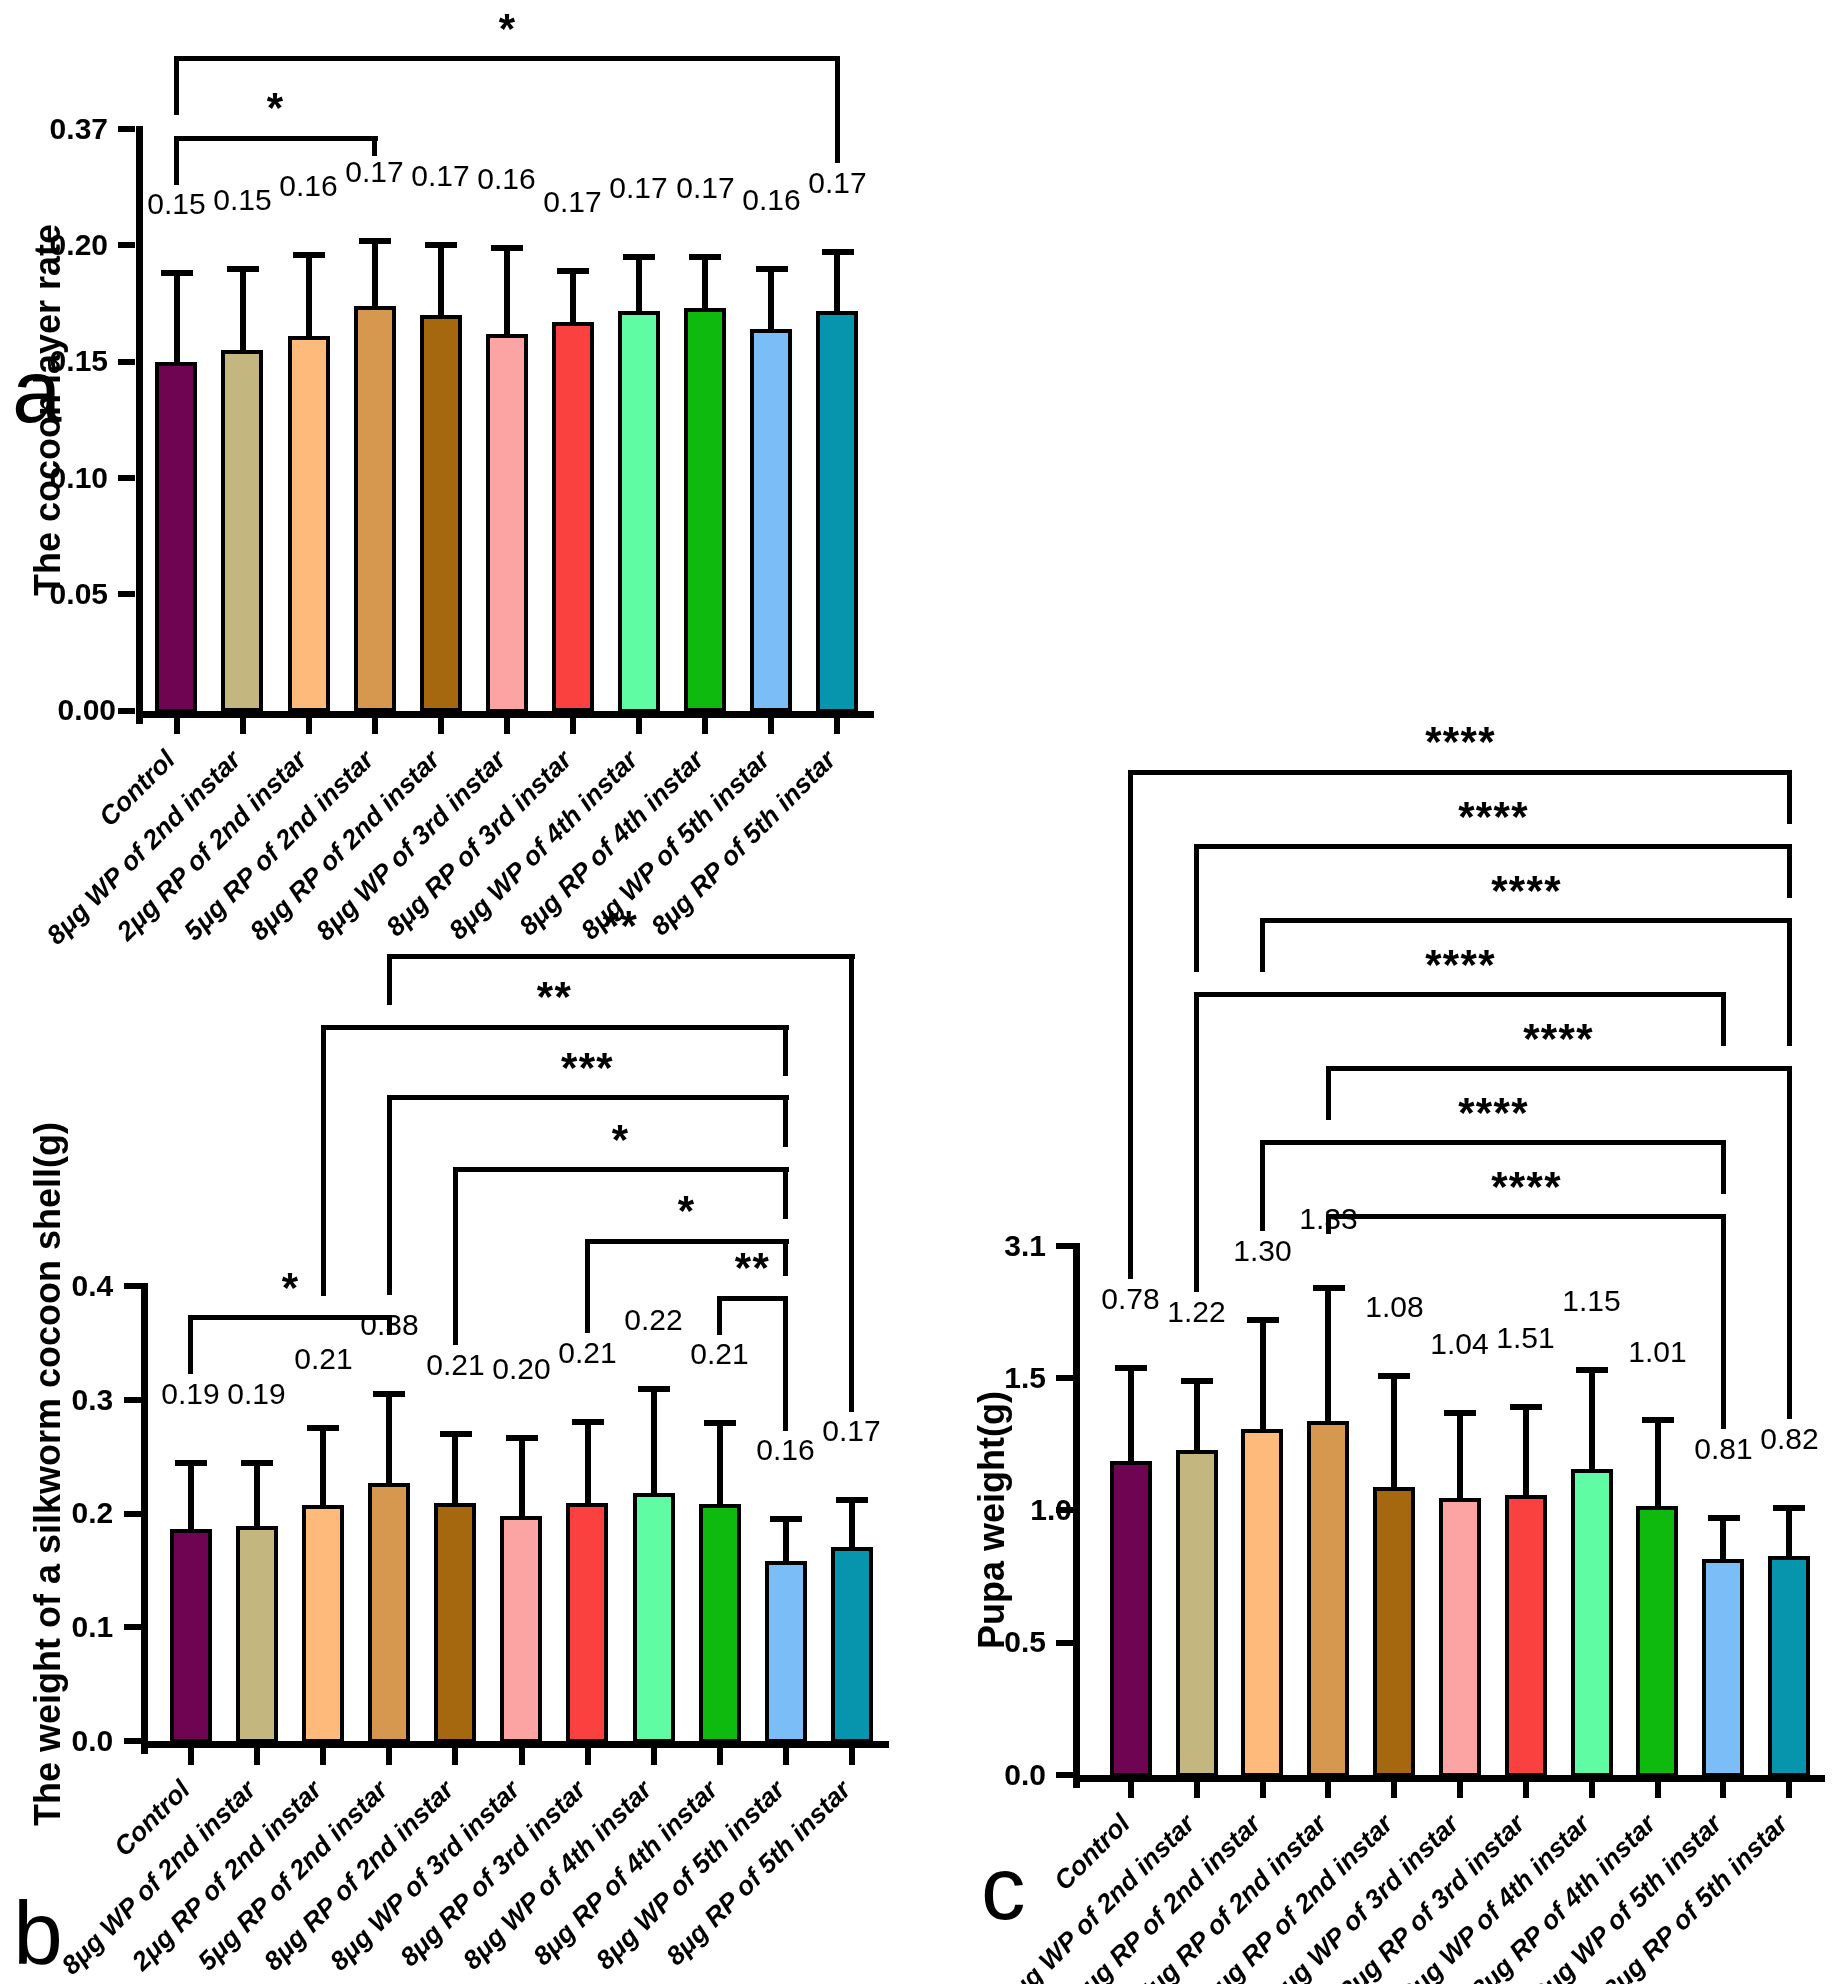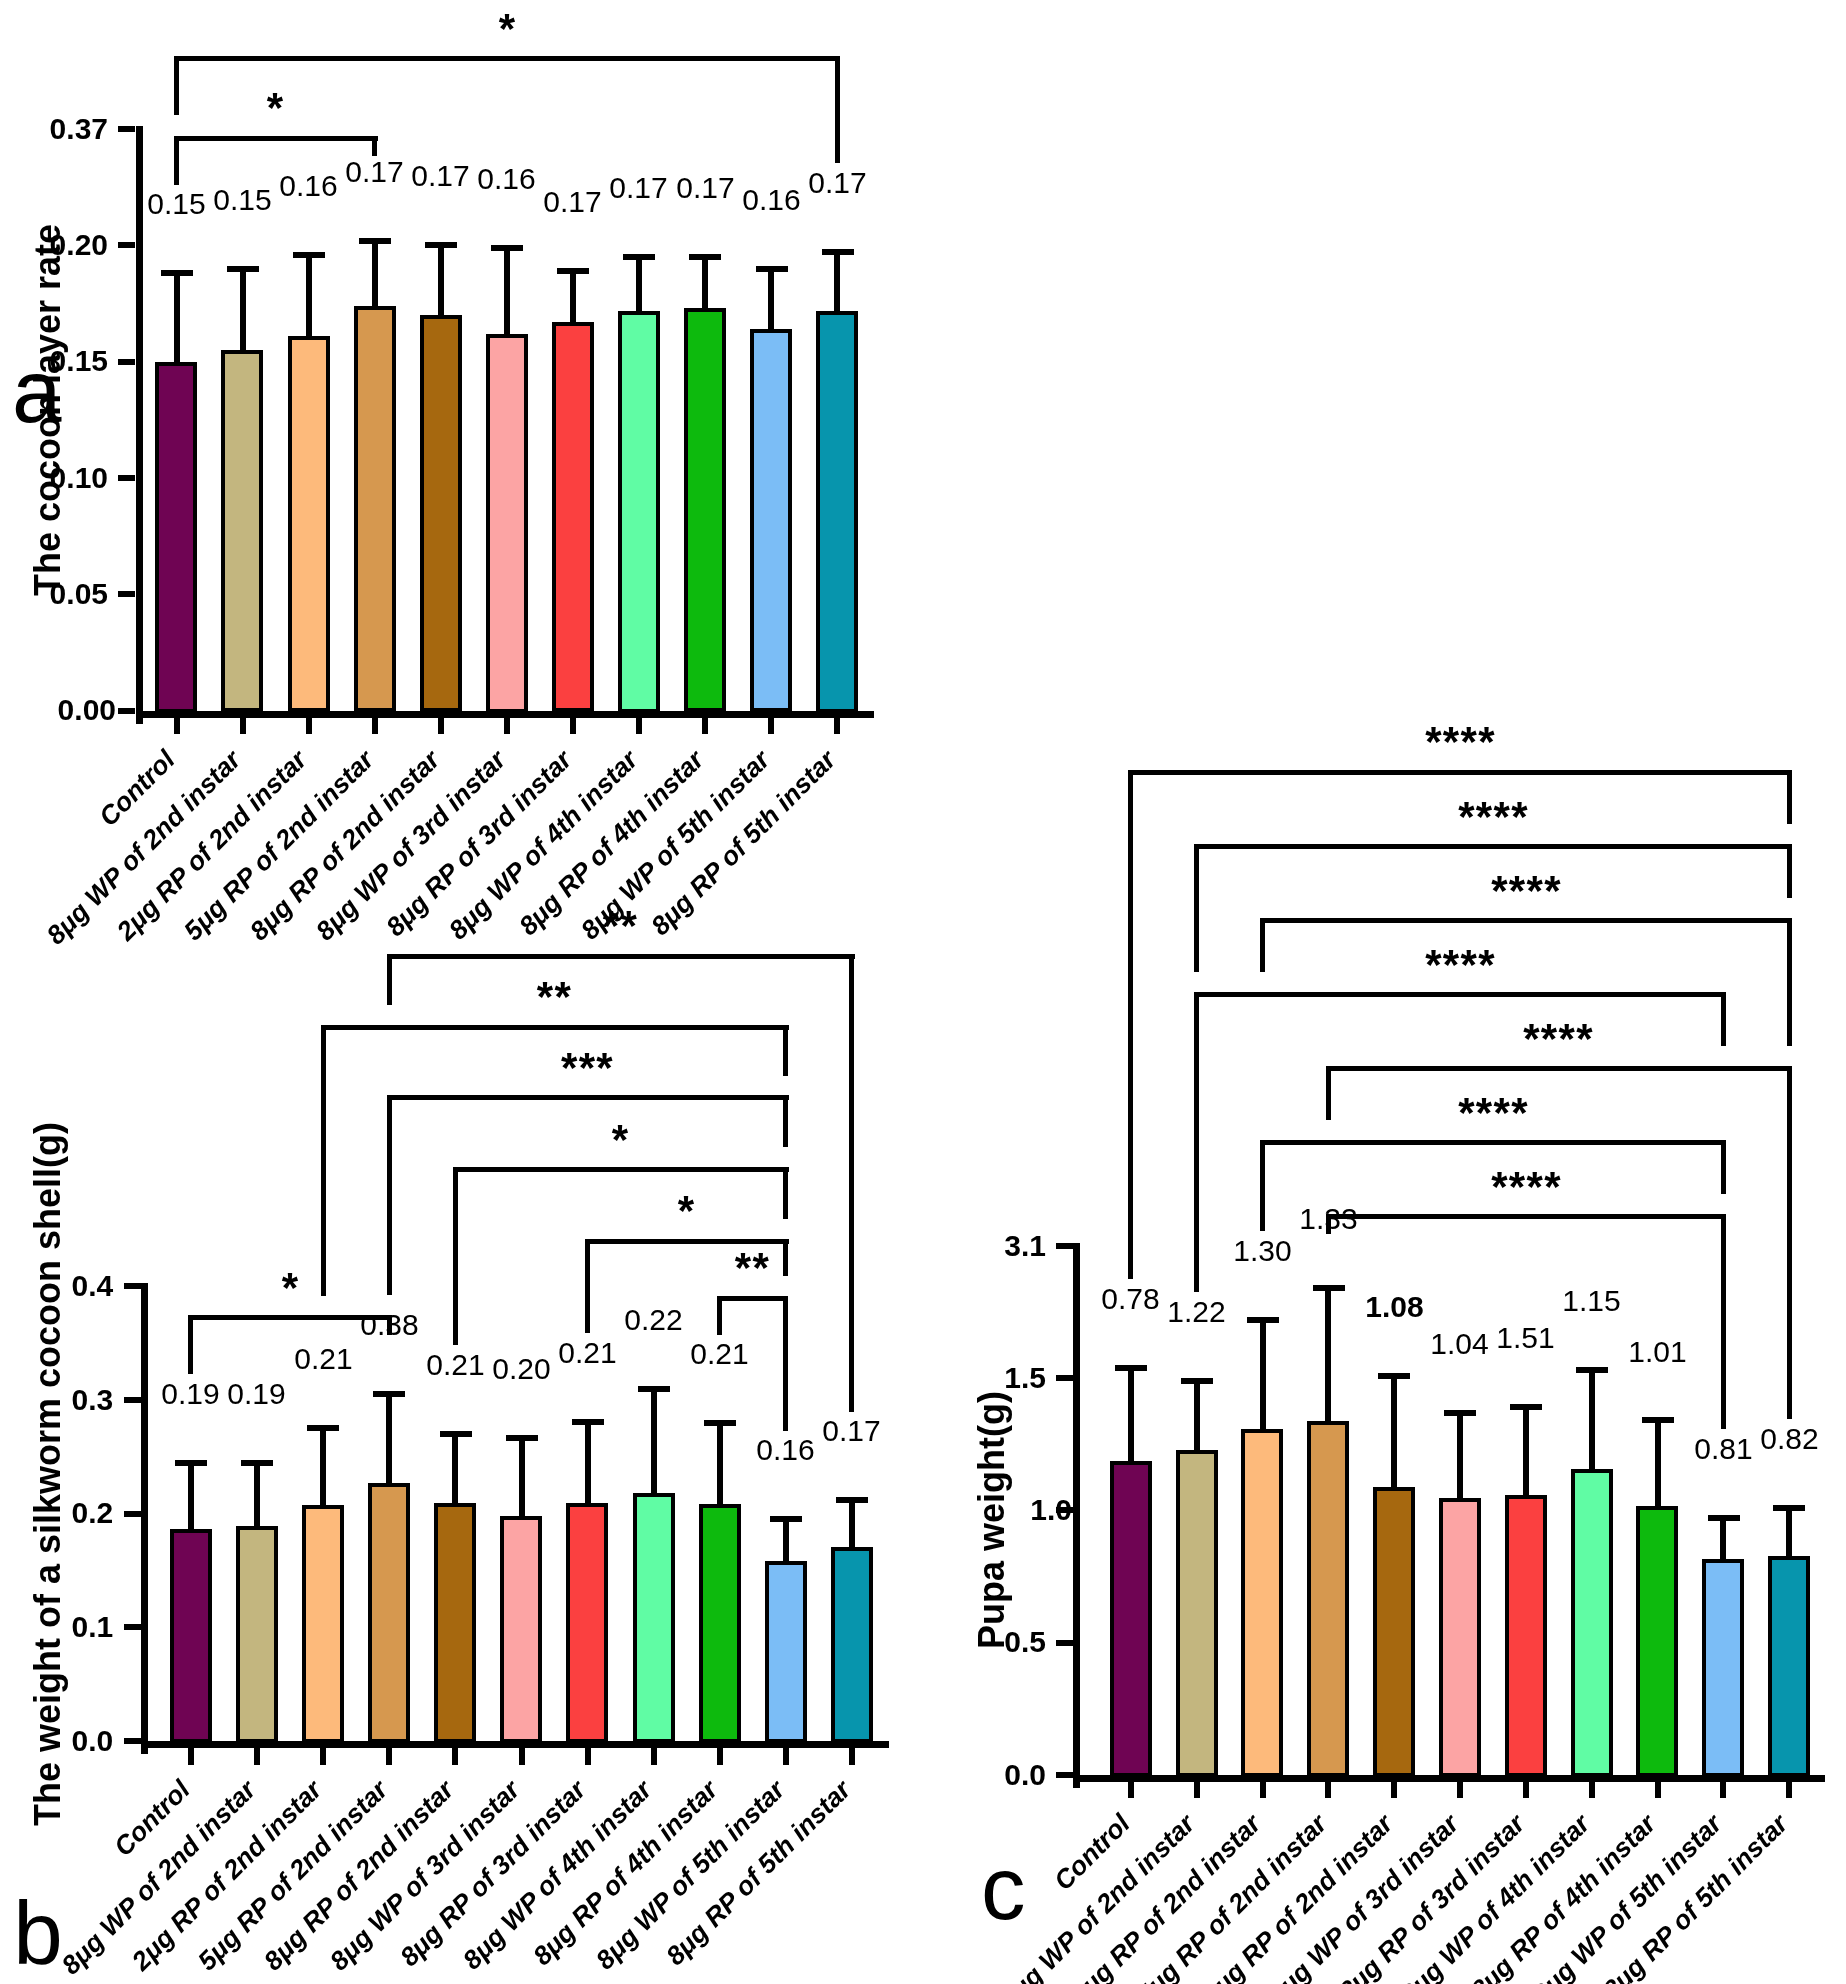--- a/index.html
+++ b/index.html
@@ -255,21 +255,21 @@
     <div class="xtick-label" style="left: 912px; top: 1804px; width: 344px; height: 30px;">2μg RP of  2nd instar</div>
     <div class="line" style="left: 1325px; top: 1288px; width: 6px; height: 135px;"></div>
     <div class="line" style="left: 1313px; top: 1285px; width: 32px; height: 6px;"></div>
     <div class="bar" style="left: 1307px; top: 1421px; width: 42px; height: 356px; background: rgb(214, 152, 79);"></div>
     <div class="vlabel" style="left: 1256px; top: 1202px; width: 145px;">1.33</div>
     <div class="line" style="left: 1325px; top: 1781px; width: 6px; height: 17px;"></div>
     <div class="xtick-label" style="left: 978px; top: 1804px; width: 344px; height: 30px;">5μg RP of  2nd instar</div>
     <div class="line" style="left: 1391px; top: 1376px; width: 6px; height: 114px;"></div>
     <div class="line" style="left: 1378px; top: 1373px; width: 32px; height: 6px;"></div>
     <div class="bar" style="left: 1373px; top: 1487px; width: 42px; height: 290px; background: rgb(166, 104, 15);"></div>
-    <div class="vlabel" style="left: 1322px; top: 1290px; width: 145px; font-weight: bold;">1.08</div>
+    <div class="vlabel" style="left: 1322px; top: 1290px; width: 145px;">1.08</div>
     <div class="line" style="left: 1391px; top: 1781px; width: 6px; height: 17px;"></div>
     <div class="xtick-label" style="left: 1044px; top: 1804px; width: 344px; height: 30px;">8μg RP of 2nd instar</div>
     <div class="line" style="left: 1457px; top: 1413px; width: 6px; height: 87px;"></div>
     <div class="line" style="left: 1444px; top: 1410px; width: 32px; height: 6px;"></div>
     <div class="bar" style="left: 1439px; top: 1498px; width: 42px; height: 279px; background: rgb(252, 164, 164);"></div>
     <div class="vlabel" style="left: 1387px; top: 1327px; width: 145px;">1.04</div>
     <div class="line" style="left: 1457px; top: 1781px; width: 6px; height: 17px;"></div>
     <div class="xtick-label" style="left: 1110px; top: 1804px; width: 344px; height: 30px;">8μg WP of 3rd instar</div>
     <div class="line" style="left: 1523px; top: 1407px; width: 6px; height: 90px;"></div>
     <div class="line" style="left: 1510px; top: 1404px; width: 32px; height: 6px;"></div>

